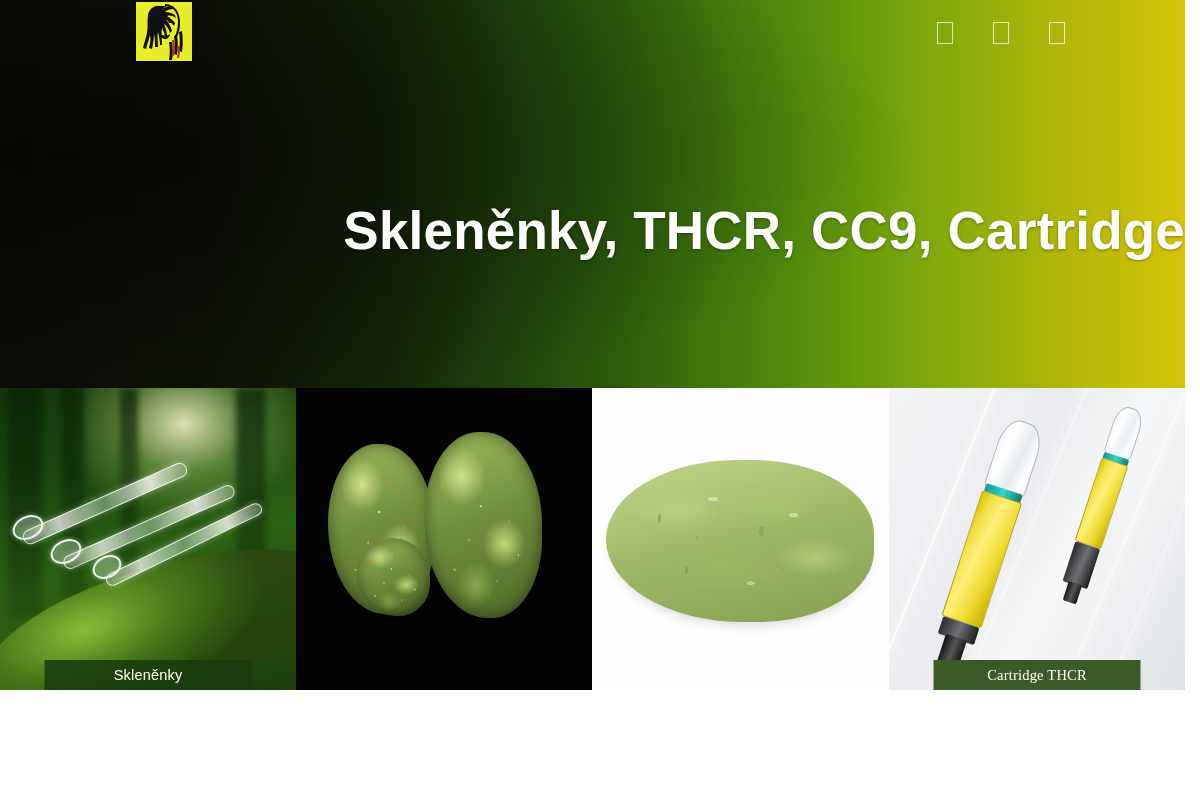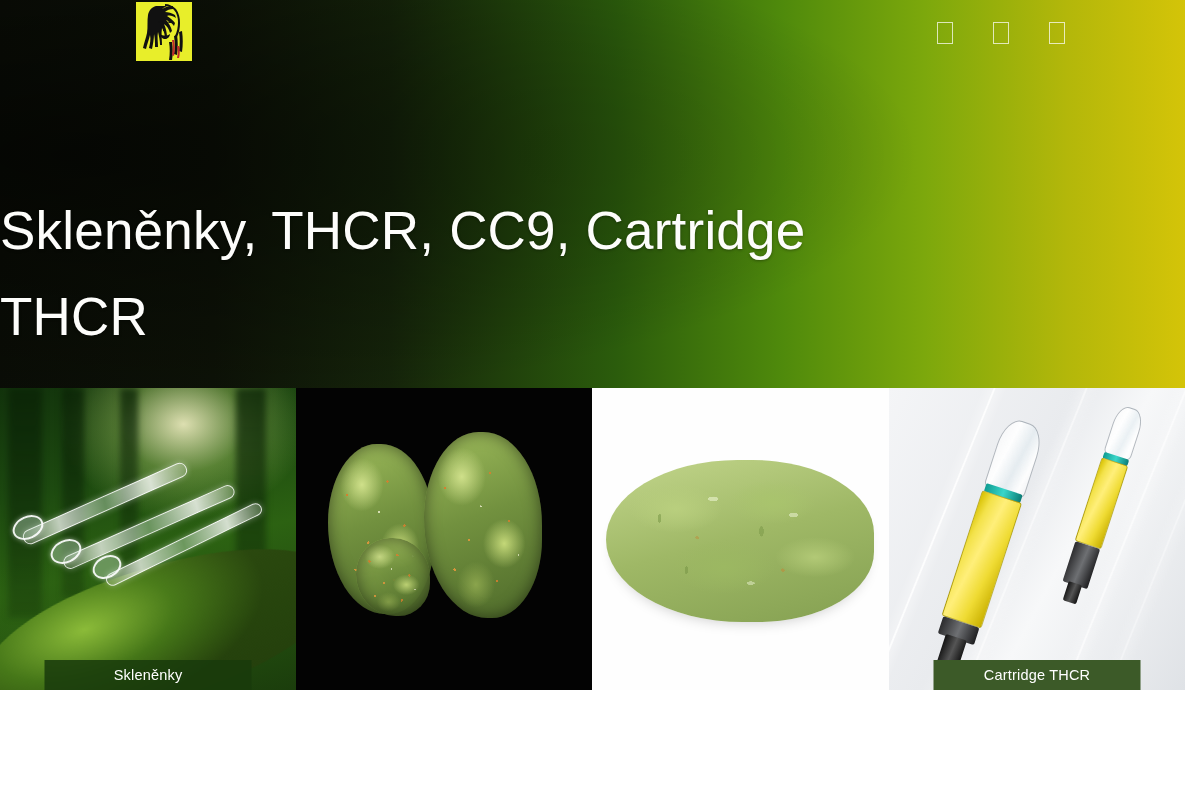--- a/index.html
+++ b/index.html
@@ -55,41 +55,41 @@
     width:16px; height:22px;
     border:1px solid rgba(255,255,255,.72);
     display:block;
     background:transparent;
     cursor:pointer;
   }
 
   
   .hero-title {
     position:absolute; left:0; right:0; top:188px;
-    text-align:left;
+    text-align:right;
     color:#fdfdfb;
     font-size:53px;
-    font-weight:400;
+    font-weight:700;
     line-height:86px;
     letter-spacing:.2px;
     z-index:3;
     text-shadow:0 1px 3px rgba(0,0,0,.35);
   }
   .hero-title span { display:block; }
 
   
   .cards {
     position:absolute; left:0; top:388px; width:1185px; height:302px;
     display:flex;
   }
   .card { position:relative; height:302px; overflow:hidden; }
   .card:nth-child(1){ width:296px; }
   .card:nth-child(2){ width:296px; }
   .card:nth-child(3){ width:297px; }
-  .card:nth-child(4){ width:296px; }
+  .card:nth-child(4){ width:296px;font-family:Liberation Serif, serif; }
 
   .card-art { position:absolute; inset:0; }
 
   .card-label {
     position:absolute; left:50%; transform:translateX(-50%);
     bottom:0;
     width:207px; height:30px;
     display:flex; align-items:center; justify-content:center;
     color:#ffffff;
     font-size:14.5px;
@@ -273,21 +273,20 @@
 
       <nav class="nav-icons">
         <span class="nav-icon"></span>
         <span class="nav-icon"></span>
         <span class="nav-icon"></span>
       </nav>
     </div>
 
     <h1 class="hero-title">
       <span>Skleněnky, THCR, CC9, Cartridge</span>
-      <span>THCR</span>
     </h1>
   </div>
 
   <div class="cards">
 
     <a class="card">
       <div class="card-art art-forest">
         <div class="tree" style="left:8px;  height:230px; width:34px;"></div>
         <div class="tree" style="left:62px; height:210px; width:22px;"></div>
         <div class="tree" style="left:120px;height:190px; width:18px;"></div>

